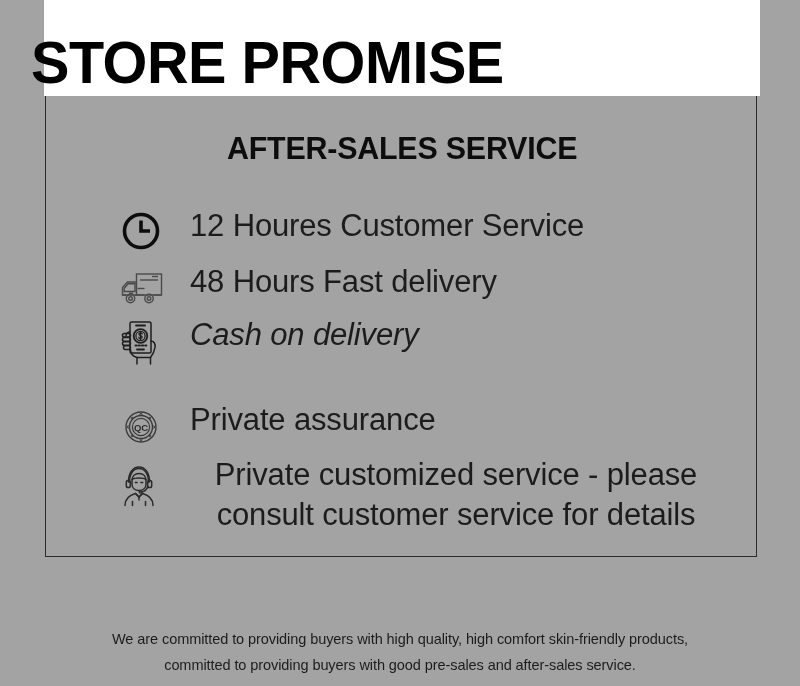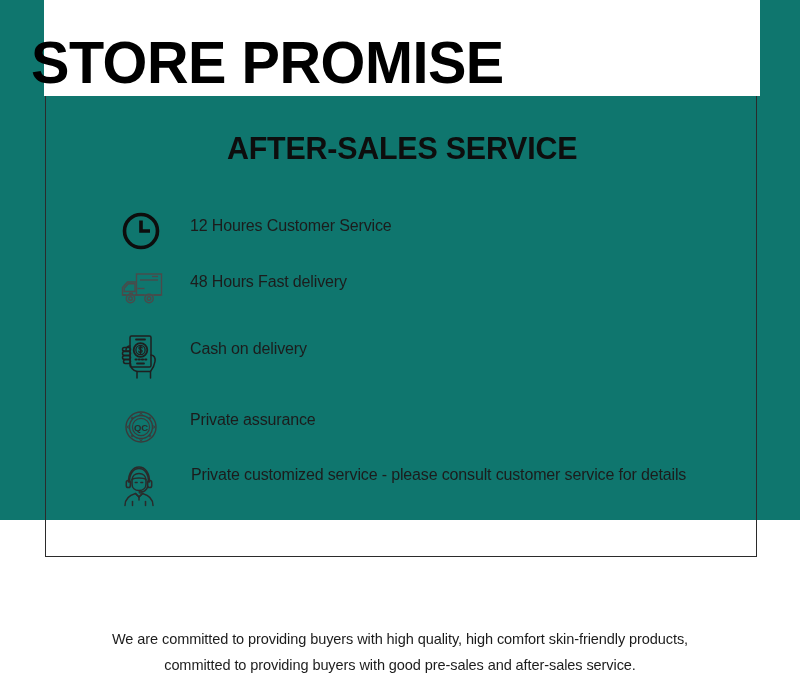--- a/index.html
+++ b/index.html
@@ -15,22 +15,22 @@
     color: #1a1a1a;
     overflow: hidden;
     position: relative;
   }
 
   .page {
     position: absolute;
     left: 0;
     top: 0;
     width: 800px;
-    height: 520px;
-    background: #0f766e;
+    height: 686px;
+    background: #a3a3a3;
   }
 
   
   .title {
     position: absolute;
     left: 31px;
     top: 32px;
     font-family: "Liberation Sans", sans-serif;
     font-weight: bold;
     font-size: 60px;
@@ -107,32 +107,32 @@
   .row .icon-wrap {
     width: 62px;
     min-width: 62px;
     display: flex;
     align-items: flex-start;
     justify-content: center;
     padding-top: 2px;
   }
   .row .row-label {
     font-family: "Liberation Sans", sans-serif;
-    font-size: 16px;
+    font-size: 31px;
     line-height: 40px;
     color: #1c1c1c;
     letter-spacing: -0.15px;
     padding-left: 17px;
     white-space: pre-wrap;
     text-align: center;
   }
 
   .row-1 { top: 206px; }
   .row-2 { top: 262px; }
-  .row-3 { top: 329px; }
+  .row-3 { top: 315px; font-style: italic; }
   .row-4 { top: 400px; }
   .row-5 { top: 455px; }
 
   .row-5 .row-label {
     line-height: 40px;
     padding-left: 21px;
     max-width: 530px;
   }
   .row-5 .icon-wrap { padding-top: 8px; }
   .row-5 { left: 108px; }

